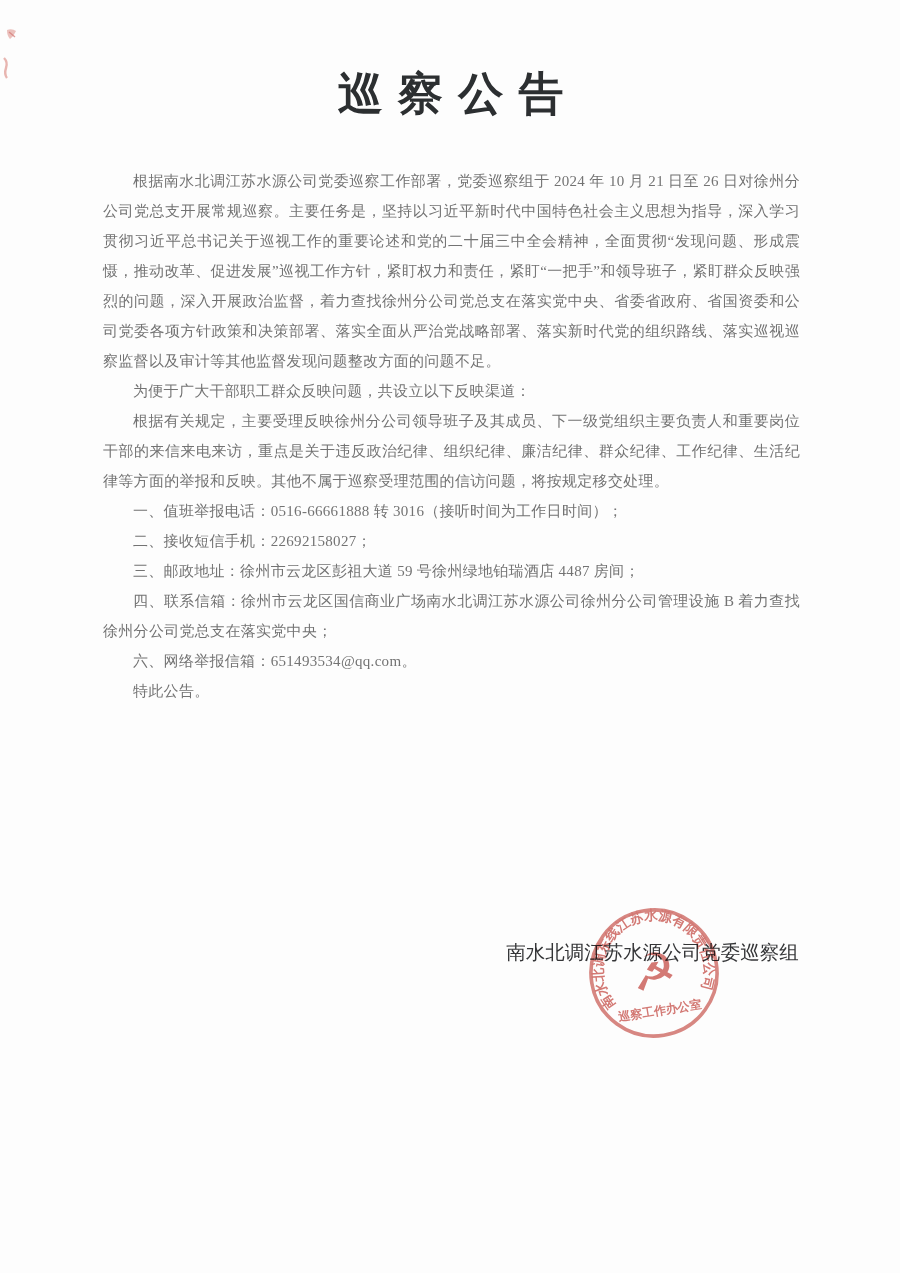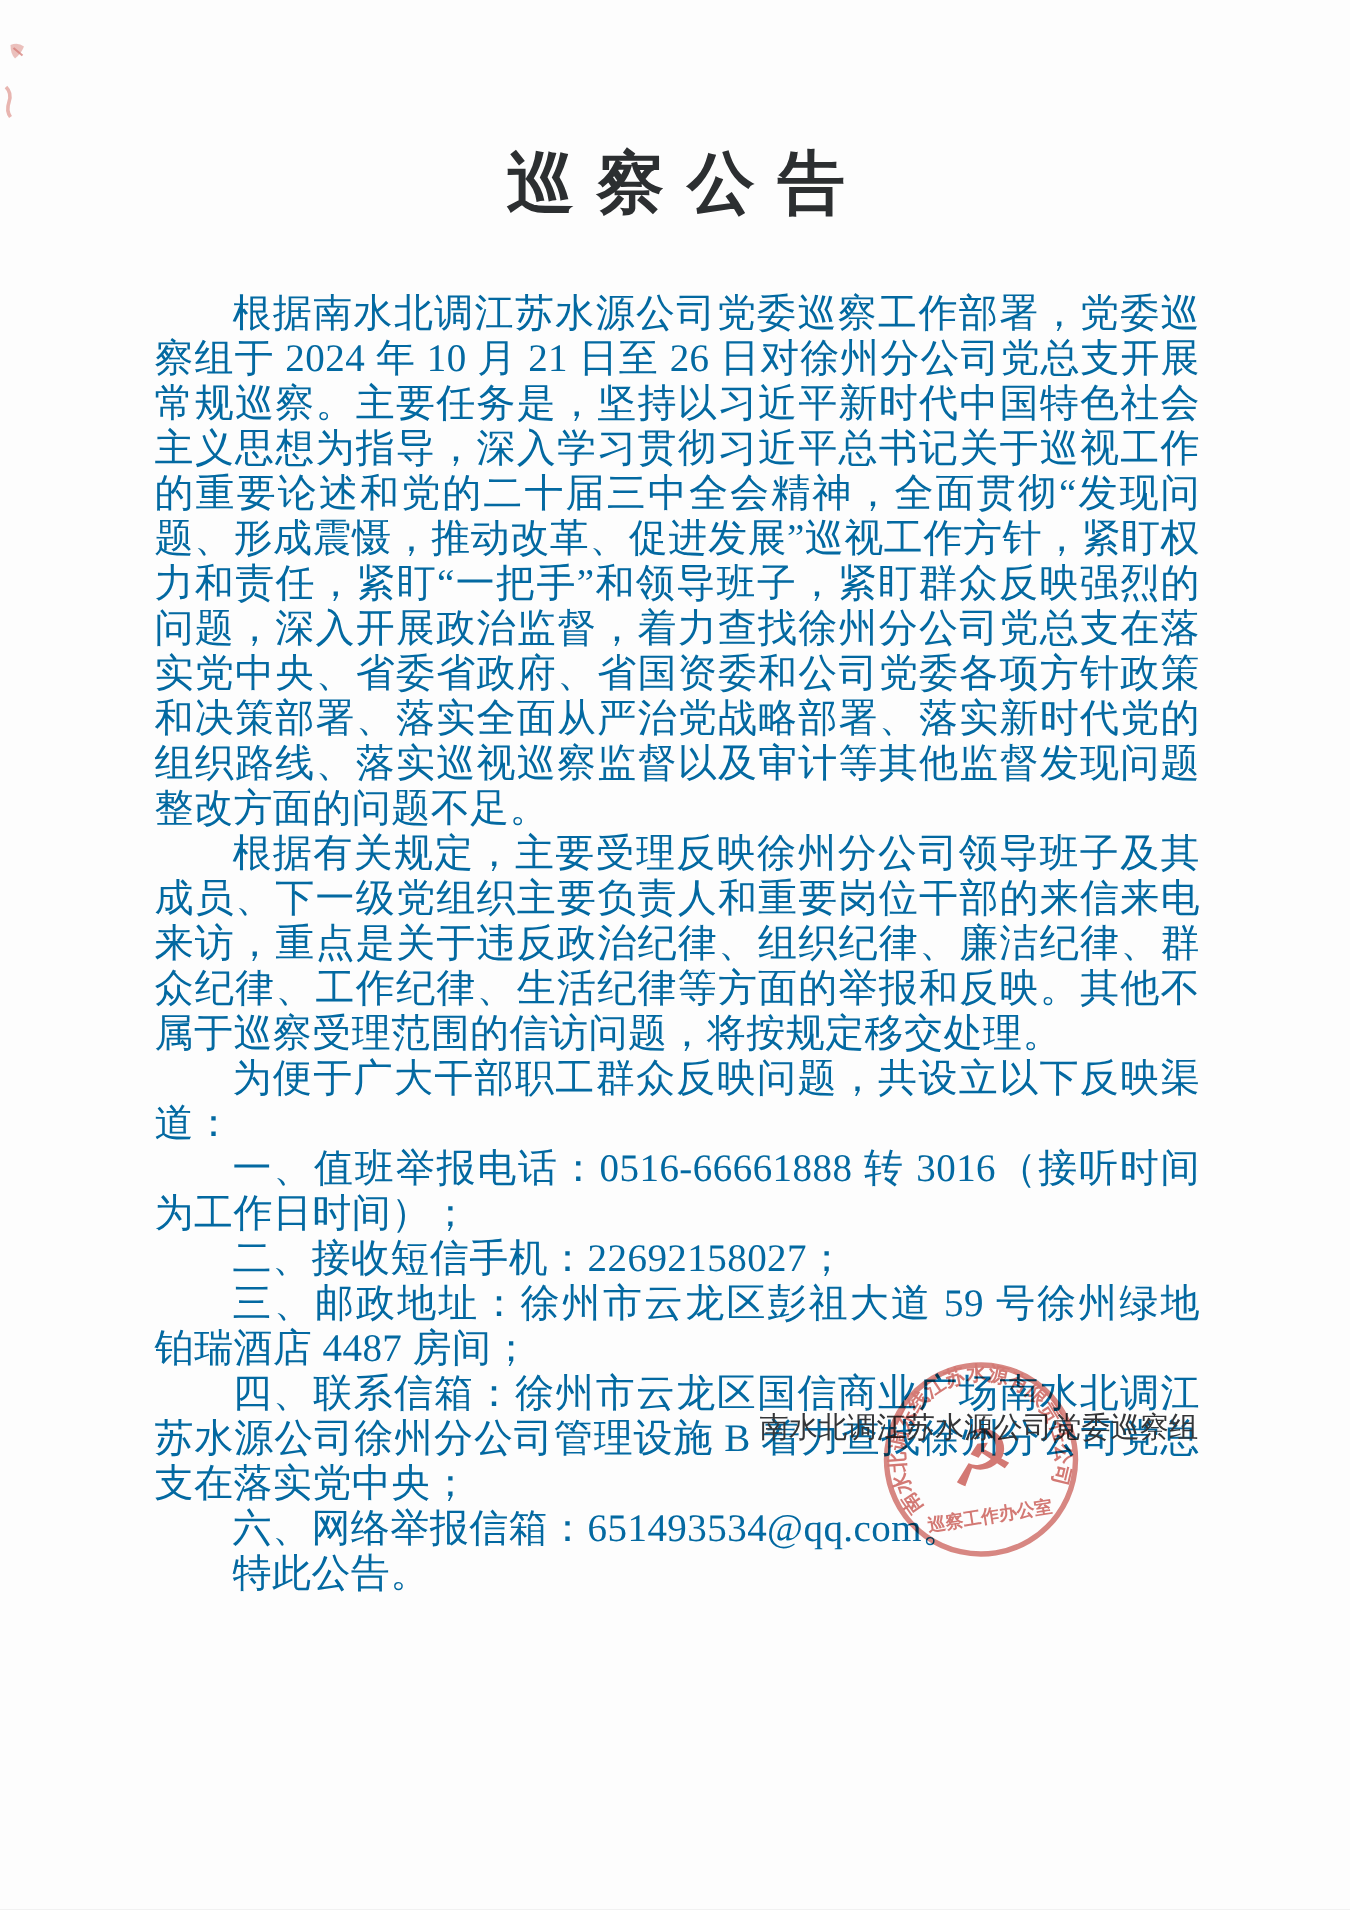--- a/index.html
+++ b/index.html
@@ -14,39 +14,39 @@
     color: #333333;
   }
   .content {
     position: absolute;
     left: 103px;
     top: 0;
     width: 697px;
   }
   .doc-title {
     margin: 0;
-    padding-top: 94px;
+    padding-top: 66px;
     text-align: center;
     font-size: 45px;
     line-height: 56px;
     font-weight: bold;
     letter-spacing: 2px;
     color: #2c2f31;
   }
   .body-text {
     margin-top: 44px;
   }
   .body-text p {
     margin: 0;
-    font-size: 26px;
+    font-size: 15px;
     line-height: 30px;
     text-align: justify;
     text-indent: 2em;
     letter-spacing: 0.3px;
-    color: #0369a1;
+    color: #737373;
   }
   .signature {
     position: absolute;
     top: 935px;
     left: 505px;
     width: 295px;
     text-align: center;
     font-size: 19.5px;
     line-height: 35px;
     color: #343537;
@@ -83,22 +83,22 @@
   </svg>
   <svg class="ink-mark ink-mark-2" width="10" height="22" viewBox="0 0 10 22">
     <path d="M3,1 Q7,5 5,11 Q3,17 6,21" stroke="#d4736a" stroke-width="2.4" fill="none" opacity="0.65"></path>
   </svg>
 
   <div class="content">
     <h1 class="doc-title">巡 察 公 告</h1>
 
     <div class="body-text">
       <p>根据南水北调江苏水源公司党委巡察工作部署，党委巡察组于 2024 年 10 月 21 日至 26 日对徐州分公司党总支开展常规巡察。主要任务是，坚持以习近平新时代中国特色社会主义思想为指导，深入学习贯彻习近平总书记关于巡视工作的重要论述和党的二十届三中全会精神，全面贯彻“发现问题、形成震慑，推动改革、促进发展”巡视工作方针，紧盯权力和责任，紧盯“一把手”和领导班子，紧盯群众反映强烈的问题，深入开展政治监督，着力查找徐州分公司党总支在落实党中央、省委省政府、省国资委和公司党委各项方针政策和决策部署、落实全面从严治党战略部署、落实新时代党的组织路线、落实巡视巡察监督以及审计等其他监督发现问题整改方面的问题不足。</p>
+      <p>为便于广大干部职工群众反映问题，共设立以下反映渠道：</p>
       <p>根据有关规定，主要受理反映徐州分公司领导班子及其成员、下一级党组织主要负责人和重要岗位干部的来信来电来访，重点是关于违反政治纪律、组织纪律、廉洁纪律、群众纪律、工作纪律、生活纪律等方面的举报和反映。其他不属于巡察受理范围的信访问题，将按规定移交处理。</p>
-      <p>为便于广大干部职工群众反映问题，共设立以下反映渠道：</p>
       <p>一、值班举报电话：0516-66661888 转 3016（接听时间为工作日时间）；</p>
       <p>二、接收短信手机：22692158027；</p>
       <p>三、邮政地址：徐州市云龙区彭祖大道 59 号徐州绿地铂瑞酒店 4487 房间；</p>
       <p>四、联系信箱：徐州市云龙区国信商业广场南水北调江苏水源公司徐州分公司管理设施 B 着力查找徐州分公司党总支在落实党中央；</p>
       <p>六、网络举报信箱：651493534@qq.com。</p>
       <p>特此公告。</p>
     </div>
   </div>
 
   <div class="signature">

